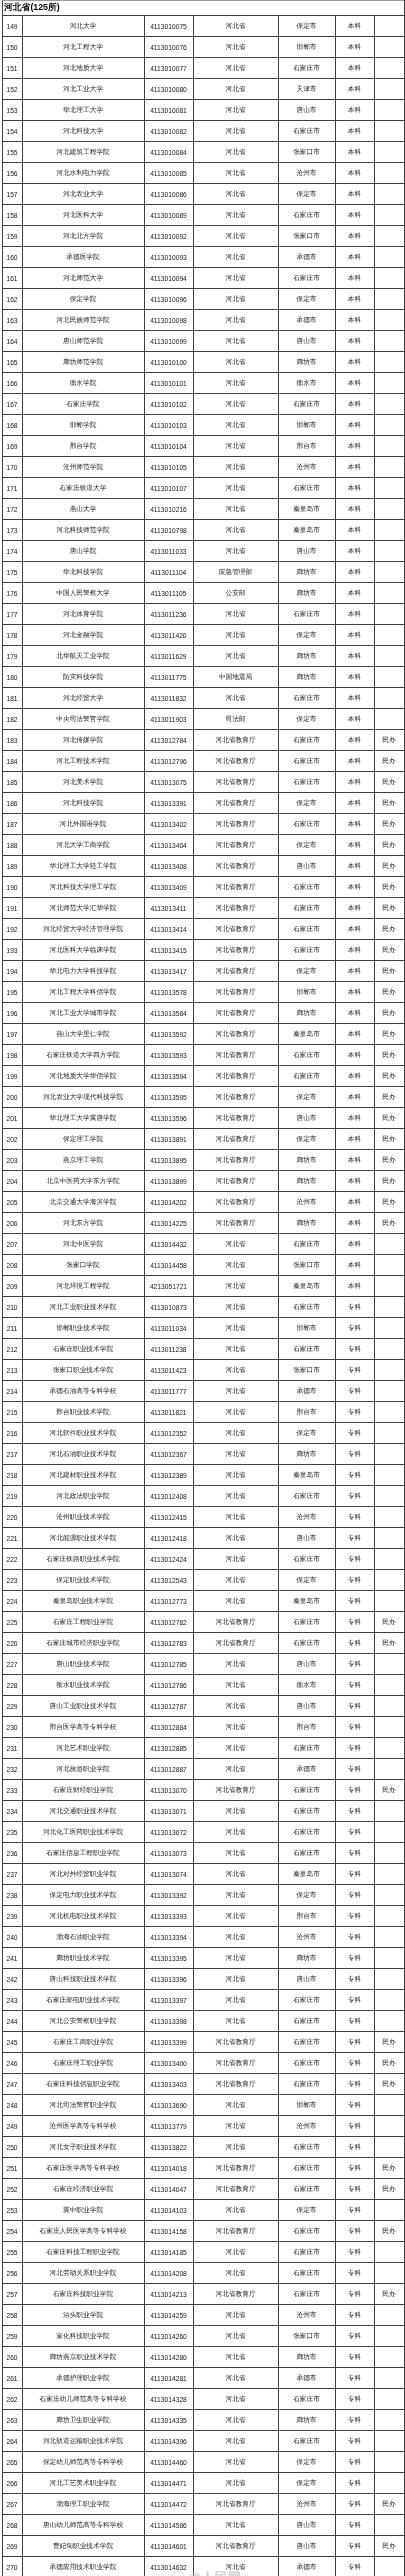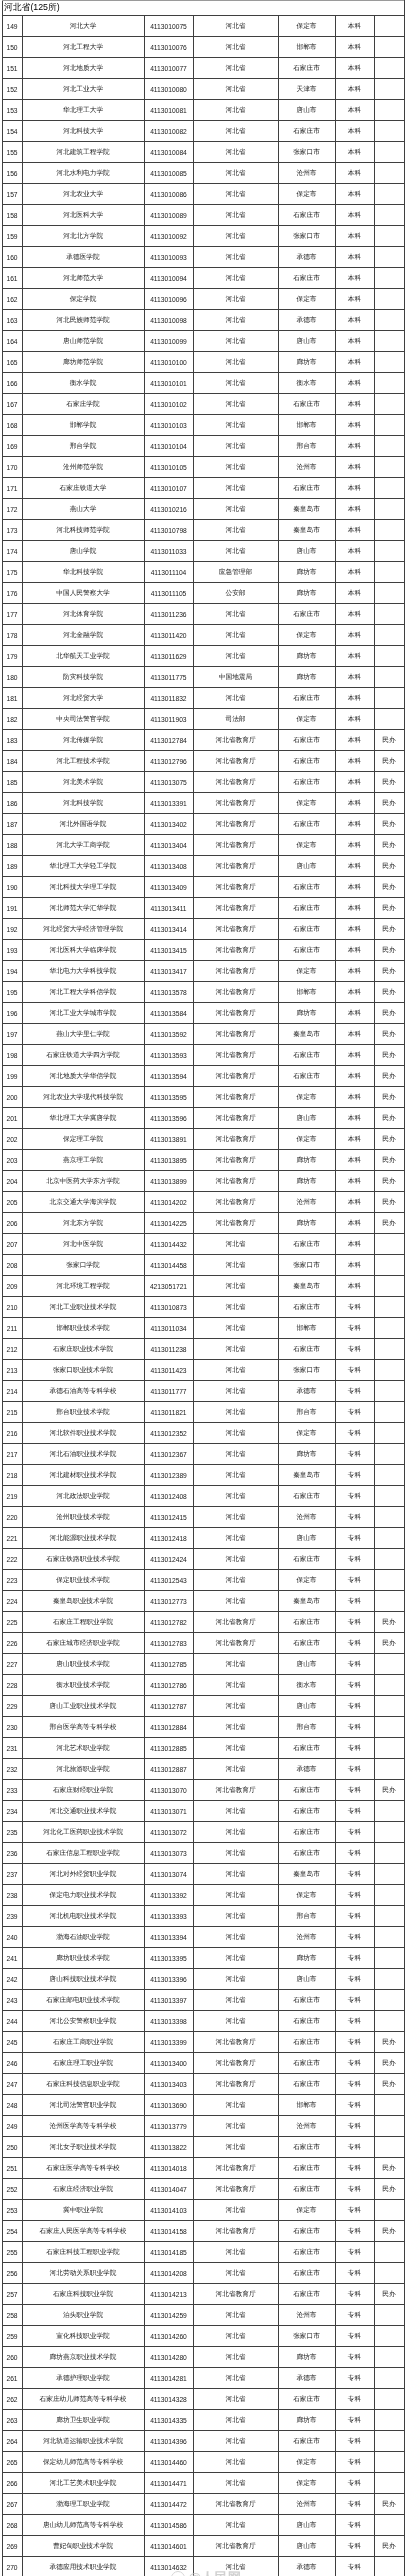--- a/index.html
+++ b/index.html
@@ -1,21 +1,21 @@
 <!DOCTYPE html>
 <html style="font-size:8.2px"><head>
 <meta charset="utf-8">
 <style>
   html,body{margin:0;padding:0;background:#ffffff;}
   body{font-family:"Liberation Sans","DejaVu Sans",sans-serif;}
   .page{position:relative;width:405px;height:2592px;background:#ffffff;overflow:hidden;}
   table.univ{border-collapse:collapse;table-layout:fixed;width:402px;margin-left:1.5px;}
   td{border:0.5px solid #3f3f3f;height:20px;padding:0;text-align:center;
      font-size:6.7px;color:#161616;overflow:hidden;white-space:nowrap;}
-  td.title-cell{border-top:0.5px solid #9a9a9a;text-align:left;font-weight:normal;
+  td.title-cell{border-top:0.5px solid #9a9a9a;text-align:left;font-weight:bold;
      font-size:8.8px;height:14.4px;padding-left:1.5px;color:#000;}
   .watermark{position:absolute;left:171px;top:2569px;display:flex;align-items:center;
      gap:2.6px;color:#c6c6c6;font-size:13.4px;font-weight:bold;opacity:.8;pointer-events:none;}
   .wm-ring{display:inline-block;width:14.4px;height:14.4px;border:1.5px solid #cccccc;
      border-radius:50%;box-sizing:border-box;}
 </style>
 </head>
 <body>
 
 <div class="page">

